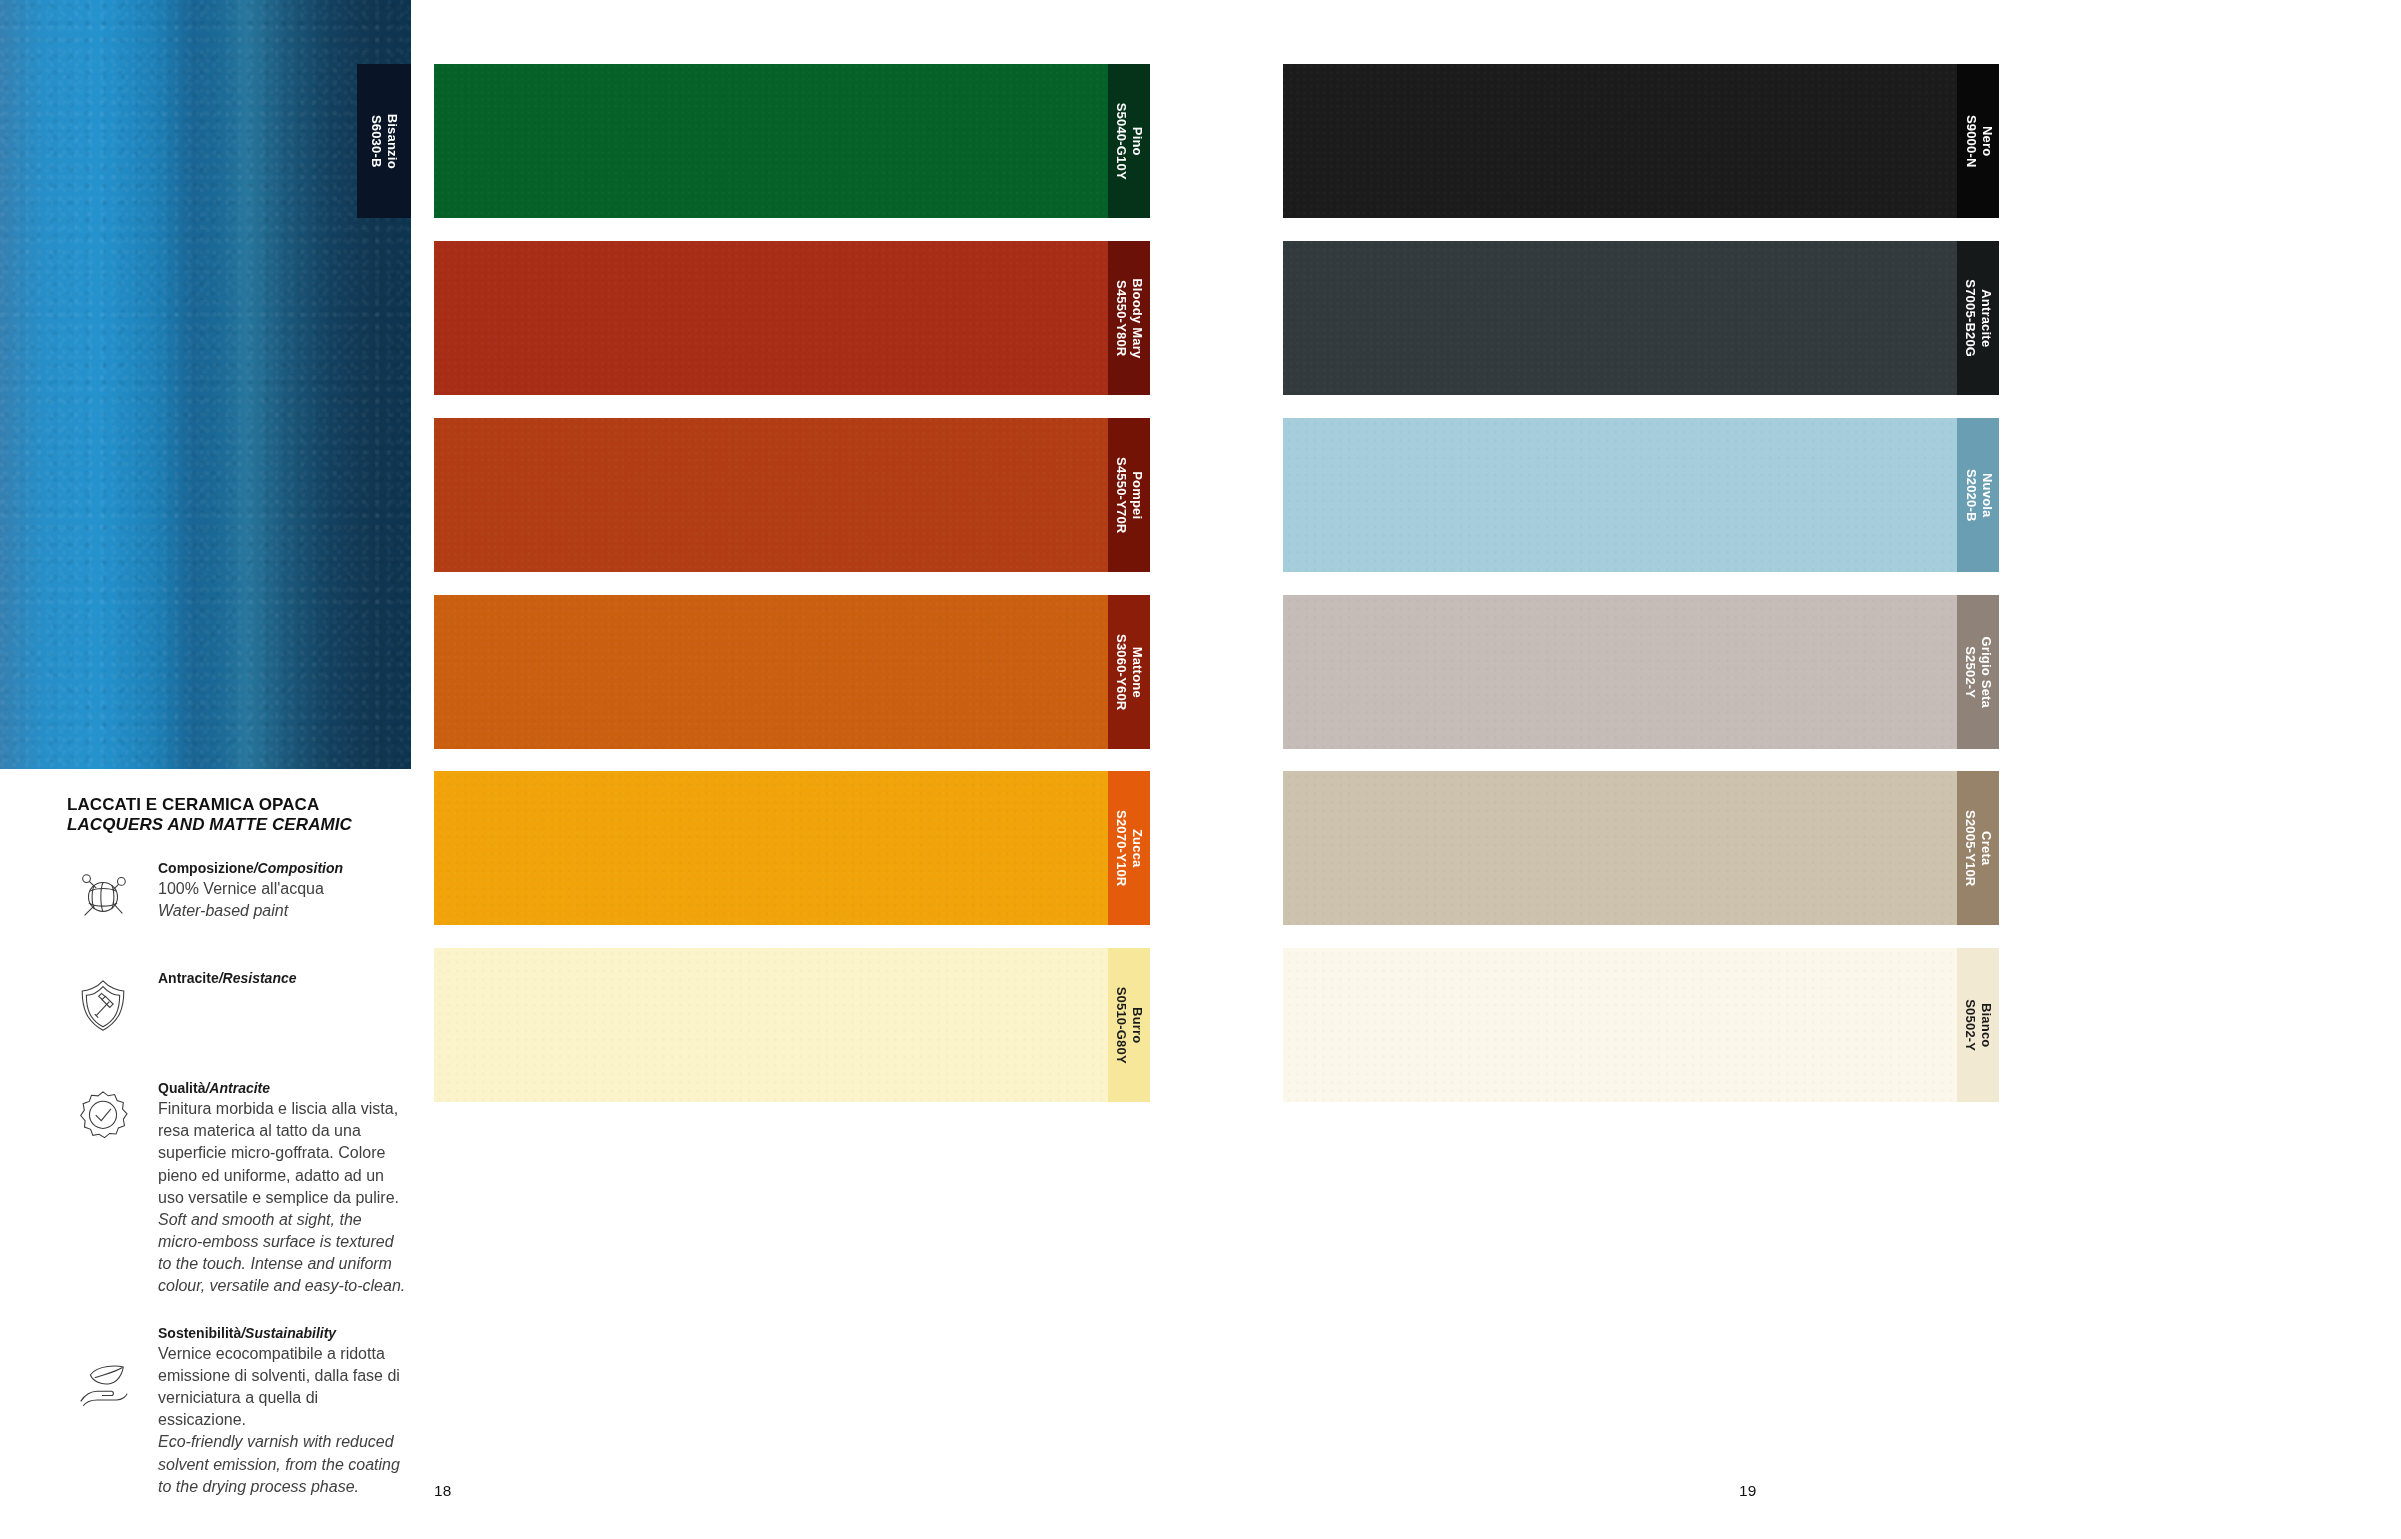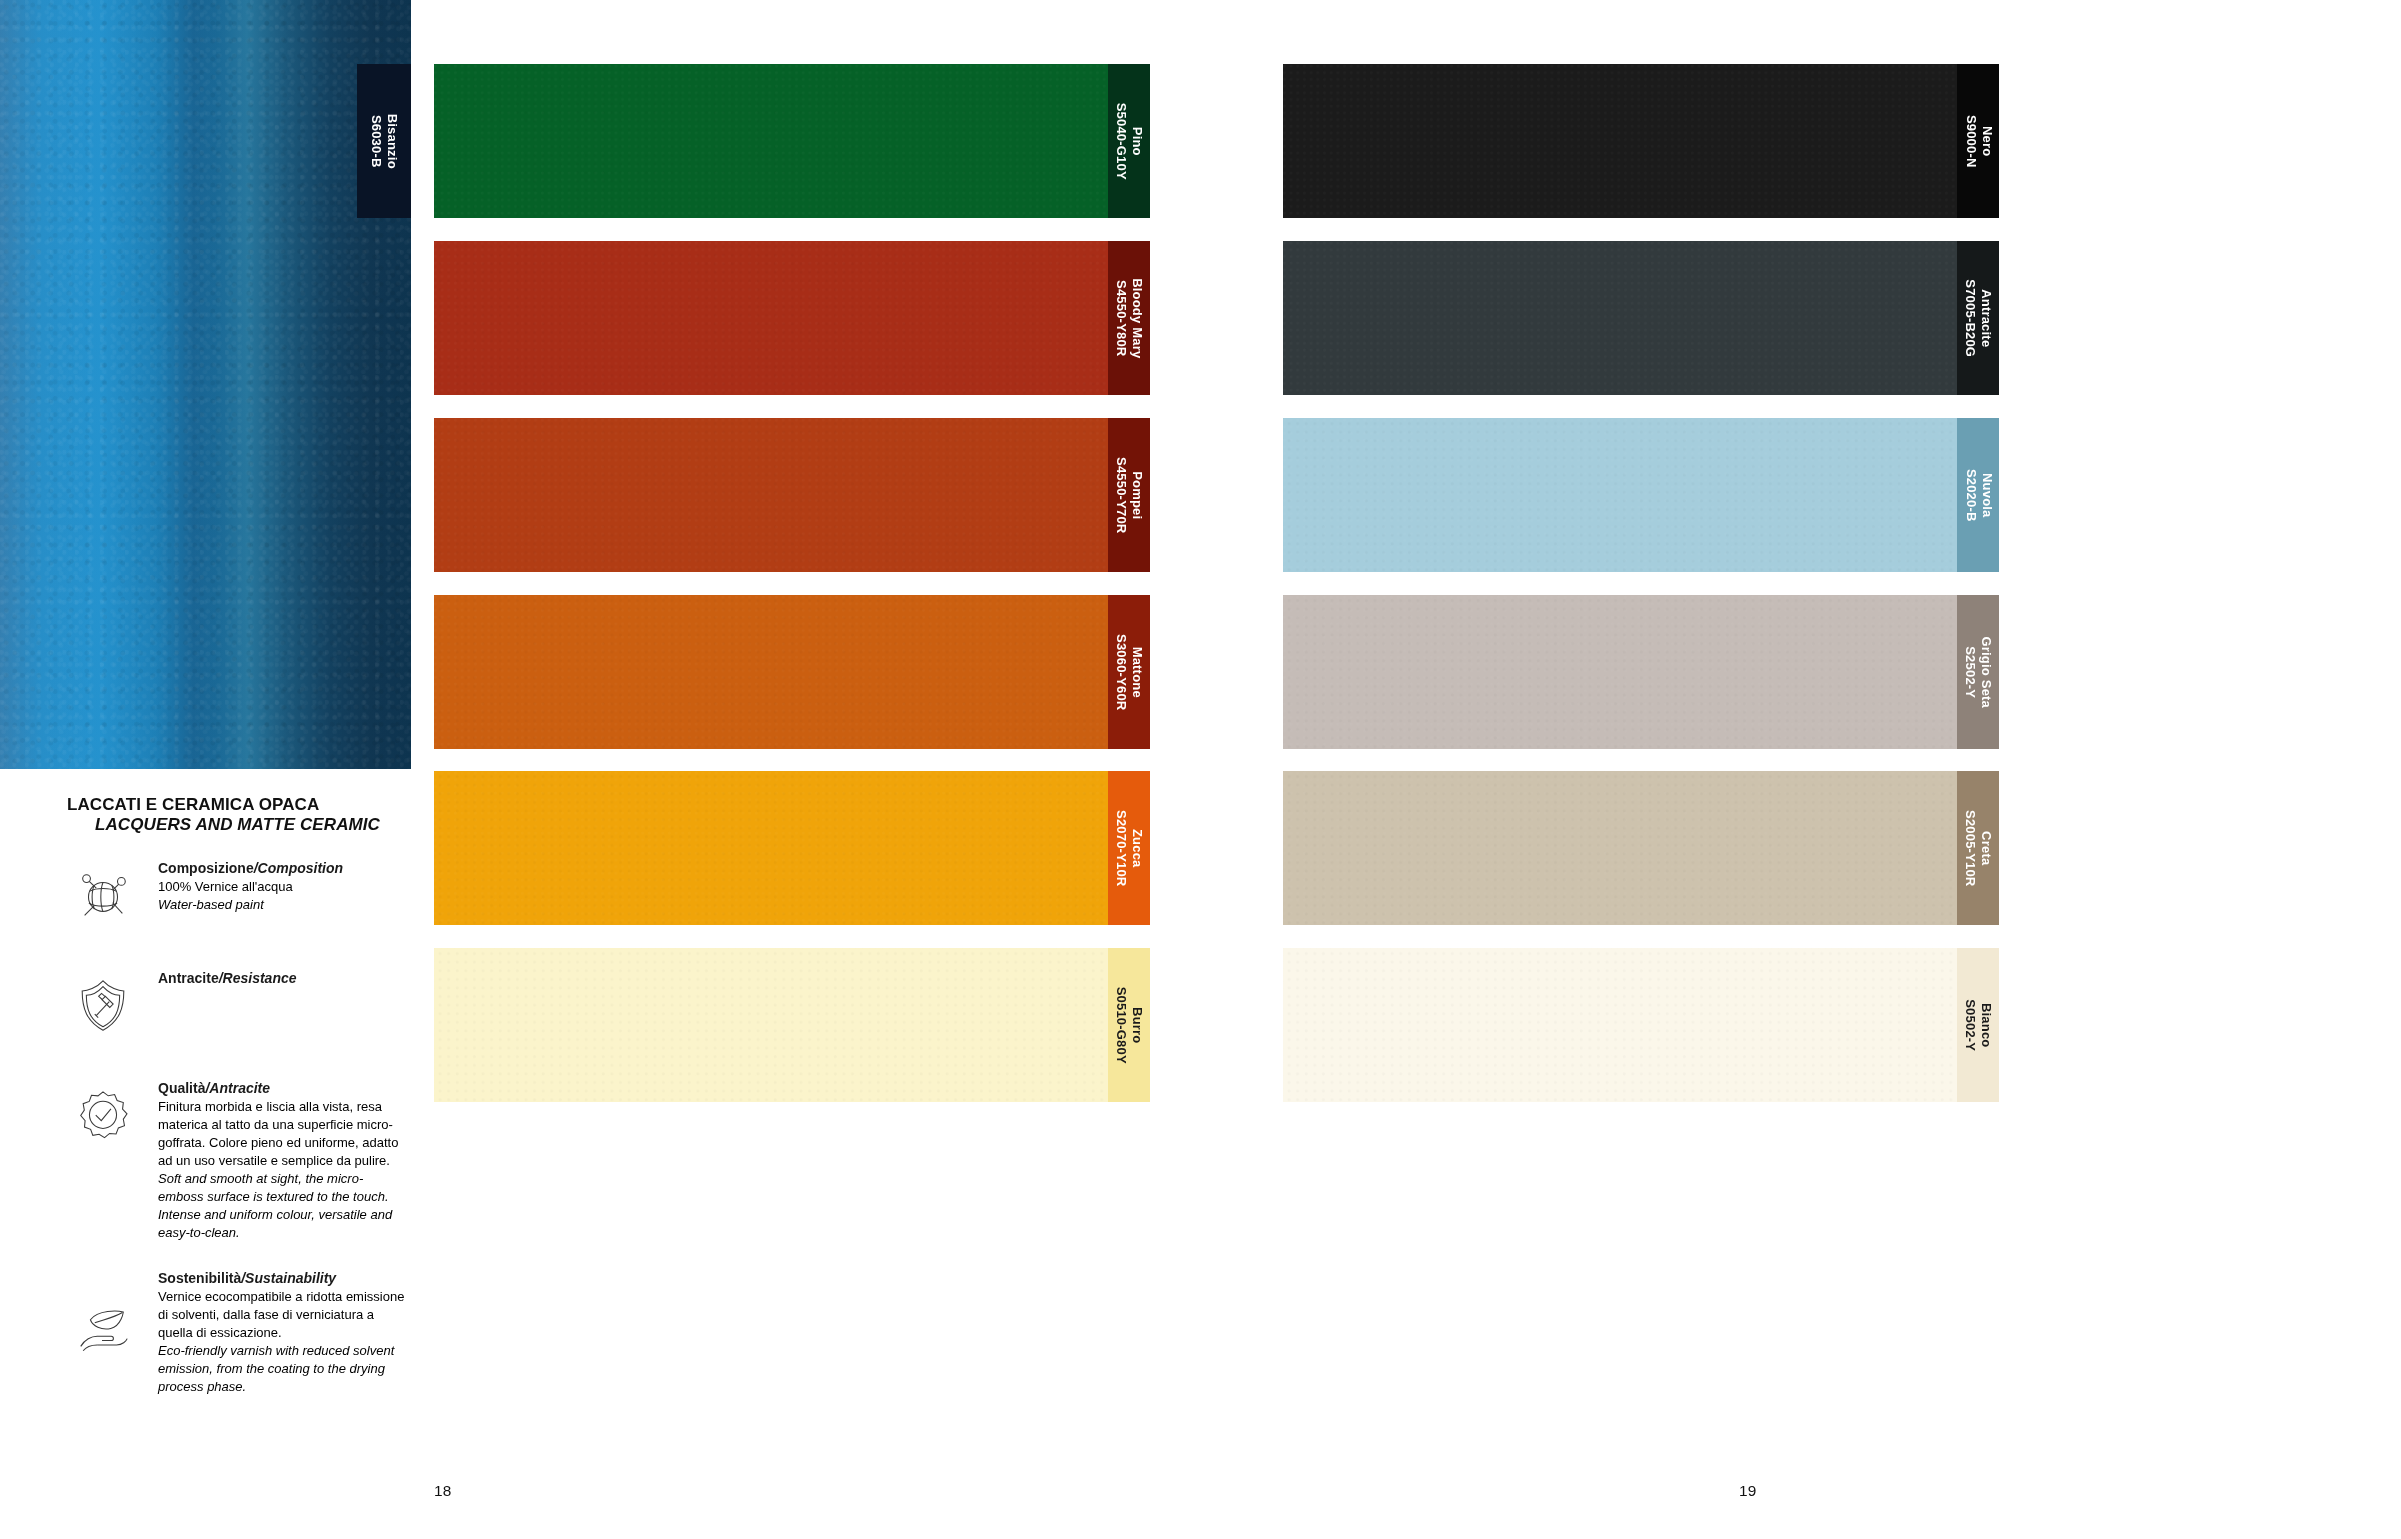--- a/index.html
+++ b/index.html
@@ -106,33 +106,33 @@
   .info {
     position: absolute; left: 67px; top: 795px; width: 341px;
     color: #1a1a1a;
   }
   .info-title-it {
     font-size: 17px; font-weight: 700; letter-spacing: 0.1px; line-height:1.15;
     color:#111;
   }
   .info-title-en {
     font-size: 17px; font-weight: 700; font-style: italic; letter-spacing: 0.1px;
-    line-height:1.15; color:#111; margin-bottom: 25px; text-align: center;
+    line-height:1.15; color:#111; margin-bottom: 25px;
   }
 
   .feature { position: relative; min-height: 83px; margin-bottom: 27px; padding-left: 91px; }
   .feature-icon {
     position: absolute; left: 0; top: 3.8px;
     width: 71px; height: 71px;
     display:flex; align-items:flex-start; justify-content:center;
   }
   .feature-icon svg { display:block; }
   .feature-head { font-size: 14px; font-weight: 700; line-height: 1.3; margin-bottom: 1px; }
   .feature-head .en { font-style: italic; }
-  .feature-body { font-size: 13px; line-height: 1.38; color:#000000; }
+  .feature-body { font-size: 16px; line-height: 1.38; color:#404040; }
   .feature-body .en { font-style: italic; display:block; }
 
   
   .f-composizione .feature-icon { top: 5.8px; }
   .f-resistenza   .feature-icon { top: 5.8px; }
   .f-qualita      .feature-icon { top: 7.7px; }
   .f-sostenibilita .feature-icon { top: 29px; }
 
   
   .folio {

